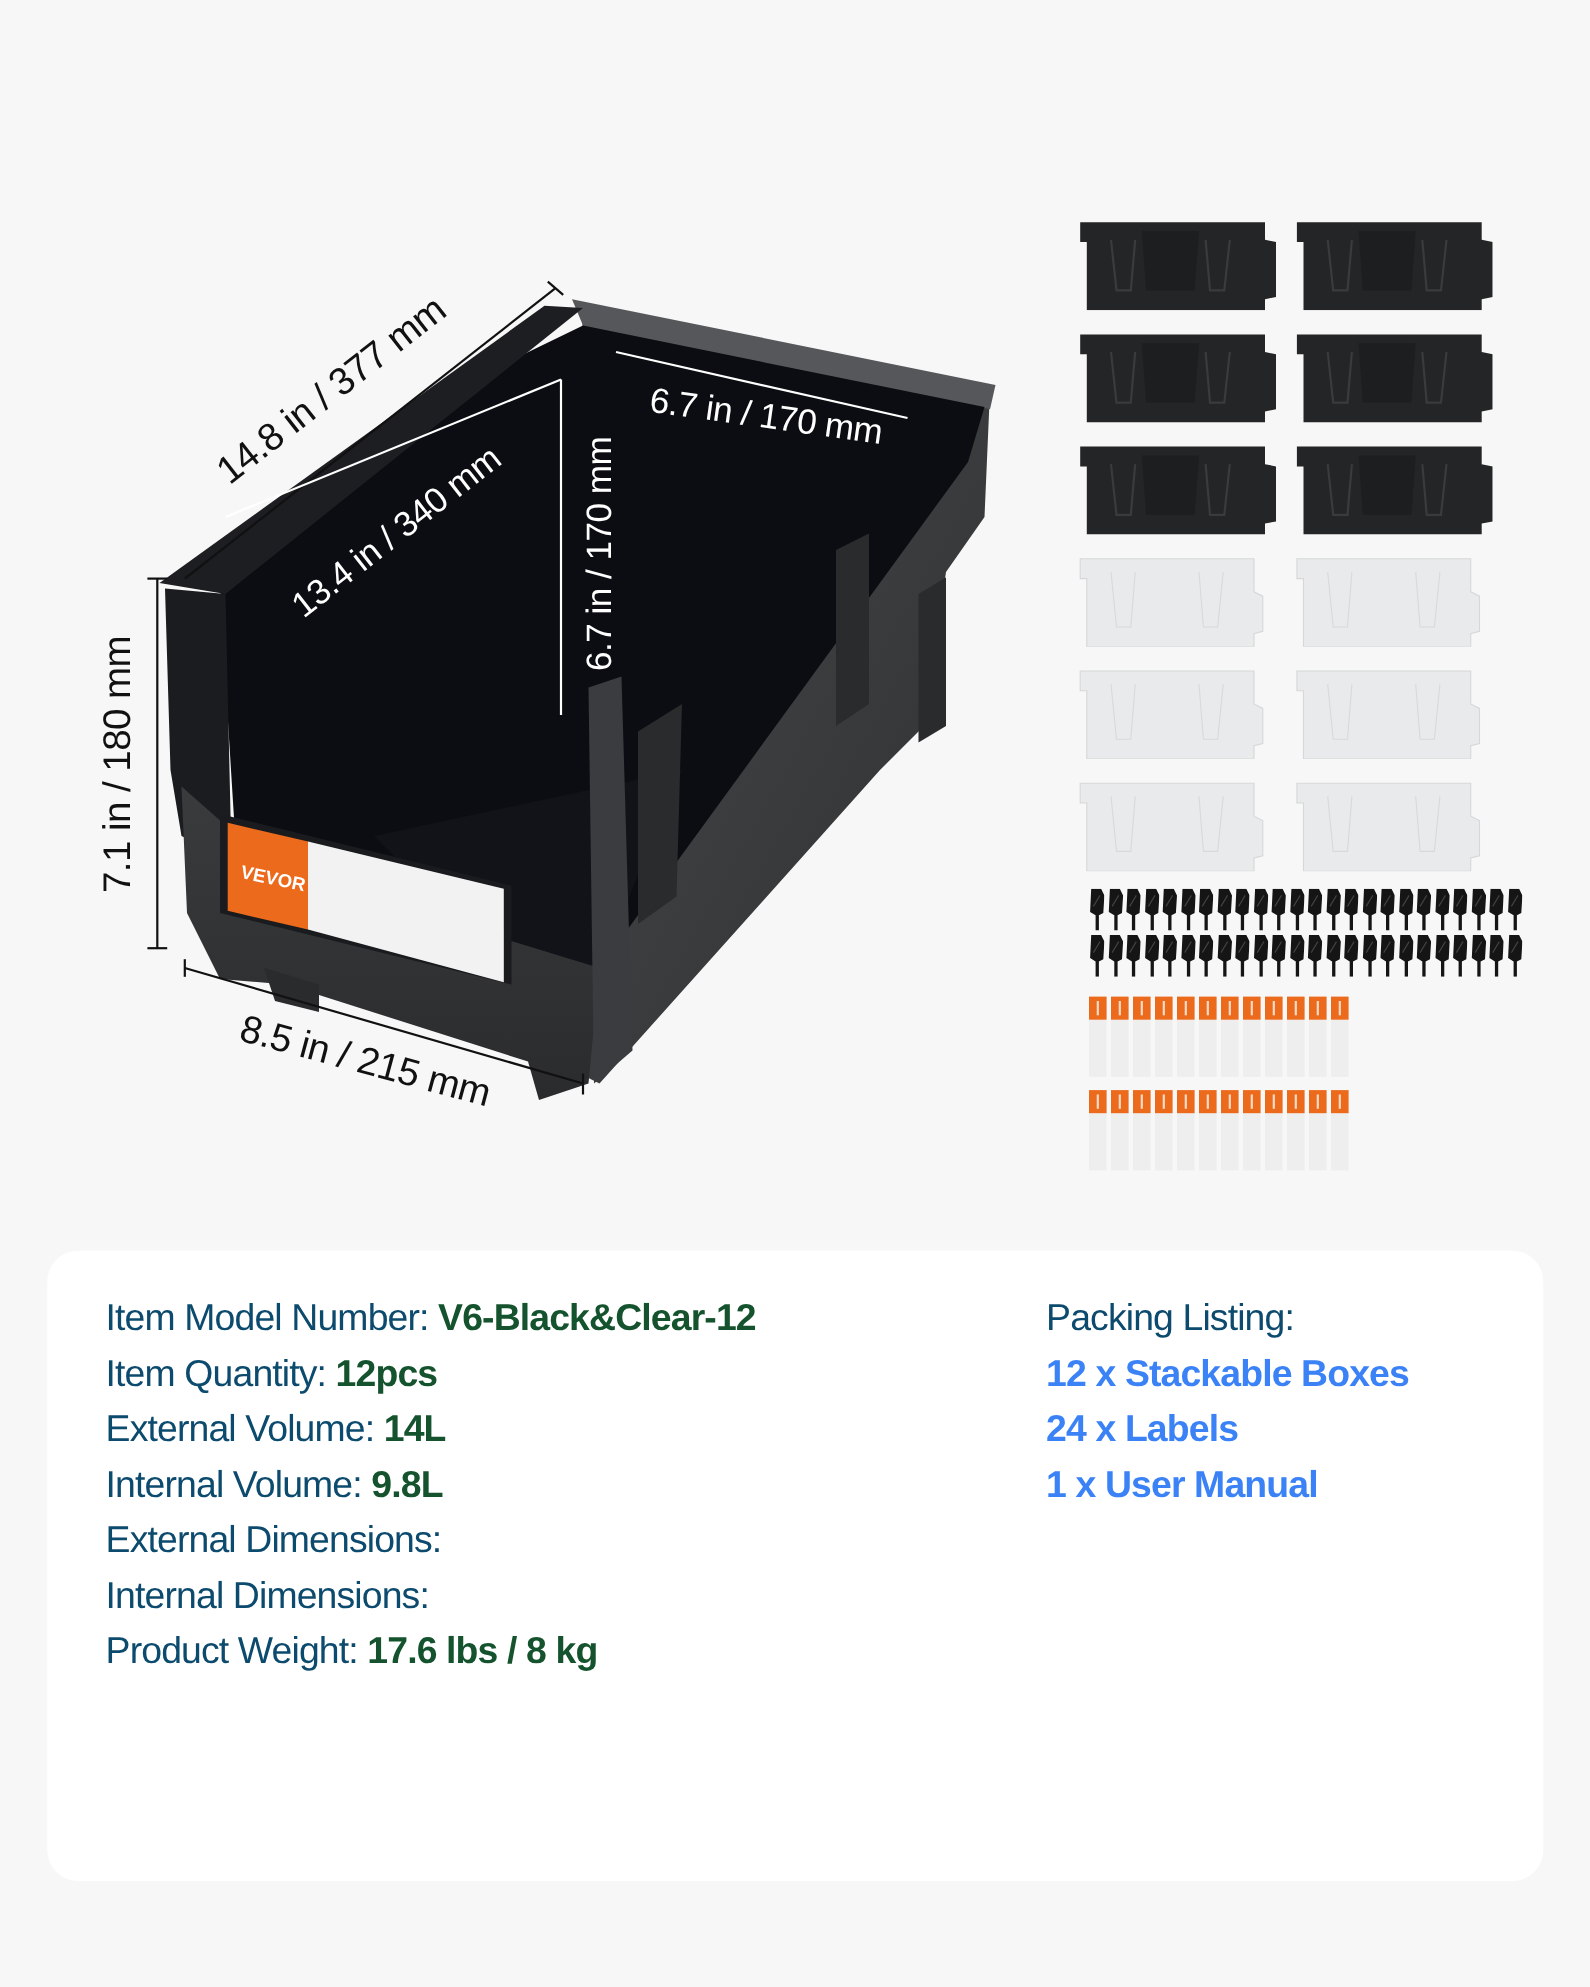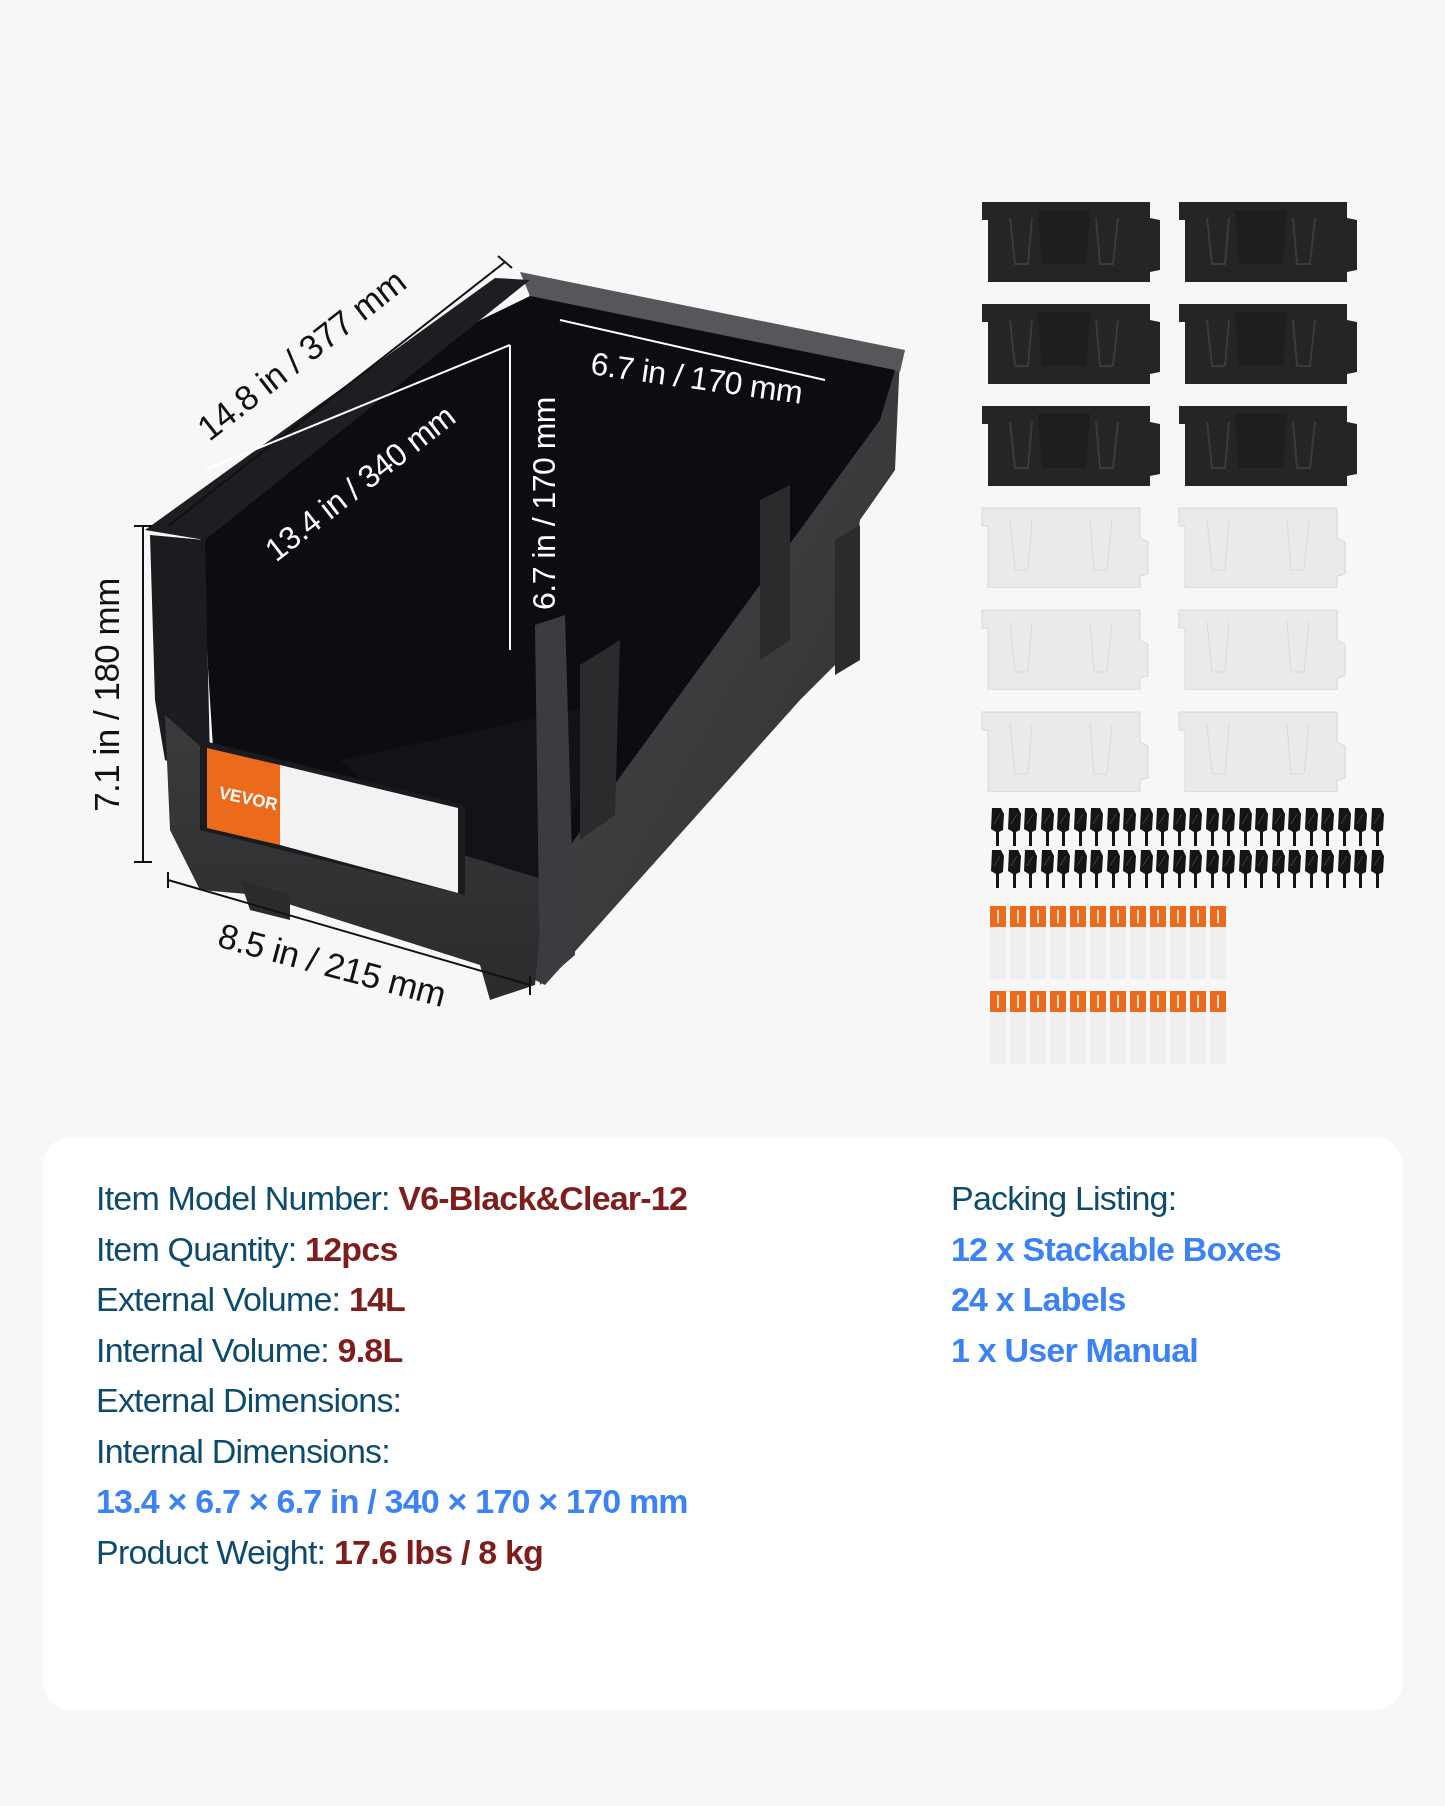--- a/index.html
+++ b/index.html
@@ -34,21 +34,21 @@
 
   .spec-card {
     position: absolute; left: 43px; top: 1137px; width: 1360px; height: 573px;
     background: #ffffff; border-radius: 28px;
   }
   .spec-col { position: absolute; top: 36px; }
   .spec-col.left { left: 53px; width: 760px; }
   .spec-col.right { left: 908px; width: 420px; }
   .spec-line { font-size: 34px; line-height: 50.5px; letter-spacing: -0.8px; white-space: nowrap; }
   .spec-key { color: #0c4a6e; font-weight: 400; }
-  .spec-val { color: #7f1d1d; font-weight: 700; }
+  .spec-val { color: #14532d; font-weight: 700; }
   .spec-line.val-only { color: #3b82f6; font-weight: 700; }
 </style>
 </head>
 <body>
 
 <div class="stage">
 
   <div class="main-bin">
     <svg width="960" height="1100" viewBox="0 0 960 1100">
       <defs>
@@ -512,21 +512,20 @@
 </div>
 
 <div class="spec-card">
   <div class="spec-col left">
     <div class="spec-line"><span class="spec-key">Item Model Number: </span><span class="spec-val">V6-Black&amp;Clear-12</span></div>
     <div class="spec-line"><span class="spec-key">Item Quantity: </span><span class="spec-val">12pcs</span></div>
     <div class="spec-line"><span class="spec-key">External Volume: </span><span class="spec-val">14L</span></div>
     <div class="spec-line"><span class="spec-key">Internal Volume: </span><span class="spec-val">9.8L</span></div>
     <div class="spec-line"><span class="spec-key">External Dimensions:</span></div>
     <div class="spec-line"><span class="spec-key">Internal Dimensions:</span></div>
-    <div class="spec-line val-only">13.4 × 6.7 × 6.7 in / 340 × 170 × 170 mm</div>
     <div class="spec-line"><span class="spec-key">Product Weight: </span><span class="spec-val">17.6 lbs / 8 kg</span></div>
   </div>
 
   <div class="spec-col right">
     <div class="spec-line spec-key">Packing Listing:</div>
     <div class="spec-line val-only">12 x Stackable Boxes</div>
     <div class="spec-line val-only">24 x Labels</div>
     <div class="spec-line val-only">1 x User Manual</div>
   </div>
 </div>

